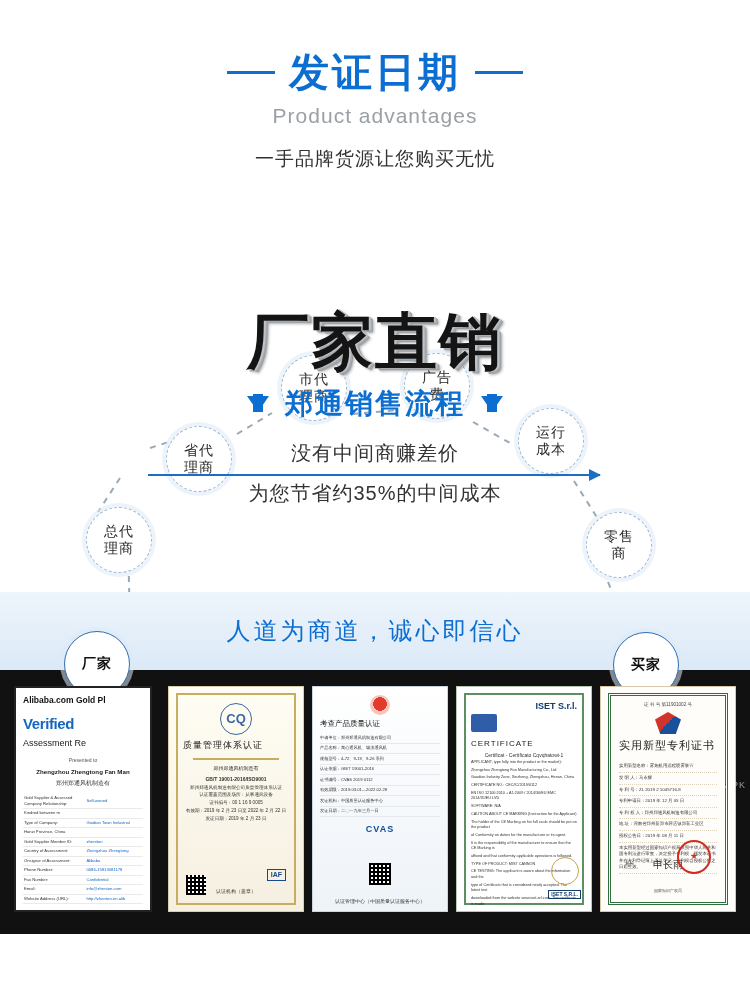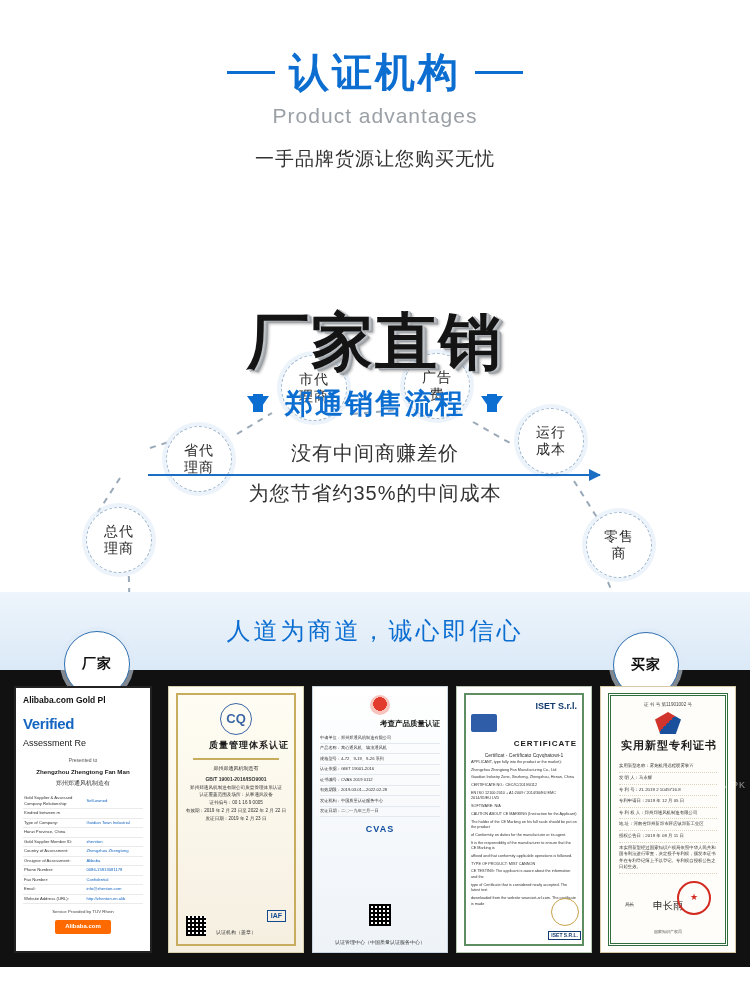--- a/index.html
+++ b/index.html
@@ -183,41 +183,41 @@
     justify-content: center;
     color: #0c6ed1;
     font-size: 24px;
     letter-spacing: 3px;
     font-weight: 500;
   }
 
   
   .certs {
     background: #111111;
-    padding: 16px 14px 14px 14px;
+    padding: 16px 14px 22px 14px;
     display: flex;
     gap: 8px;
-    height: 297px;
+    height: 264px;
     box-sizing: border-box;
   }
   .cert {
     flex: 1;
     background: #fdfdfb;
     position: relative;
     overflow: hidden;
     font-size: 4.2px;
     color: #333;
     line-height: 1.5;
     padding: 6px 7px;
     box-sizing: border-box;
   }
   .cert .c-title {
     font-size: 8px;
-    font-weight: bold;
-    text-align: right;
+    font-weight: normal;
+    text-align: left;
     color: #1a1a1a;
   }
   .cert .c-sub {
     text-align: center;
     font-size: 5px;
     margin-top: 2px;
   }
 
   
   .cert1 { border: 2px solid #222; background: #fff; }
@@ -332,21 +332,21 @@
     letter-spacing: 1px;
     transform: rotate(0deg);
   }
 </style>
 </head>
 <body>
 
 <div class="header">
   <div class="title-row">
     <div class="title-rule"></div>
-    <div class="main-title">认证机构</div>
+    <div class="main-title">发证日期</div>
     <div class="title-rule"></div>
   </div>
   <div class="sub-title">Product advantages</div>
   <div class="tag-line">一手品牌货源让您购买无忧</div>
 </div>
 
 <div class="diagram">
 
   <svg class="lines" width="750" height="410">
     <g stroke="#9aa9b8" stroke-width="2" stroke-dasharray="6,6" fill="none">

